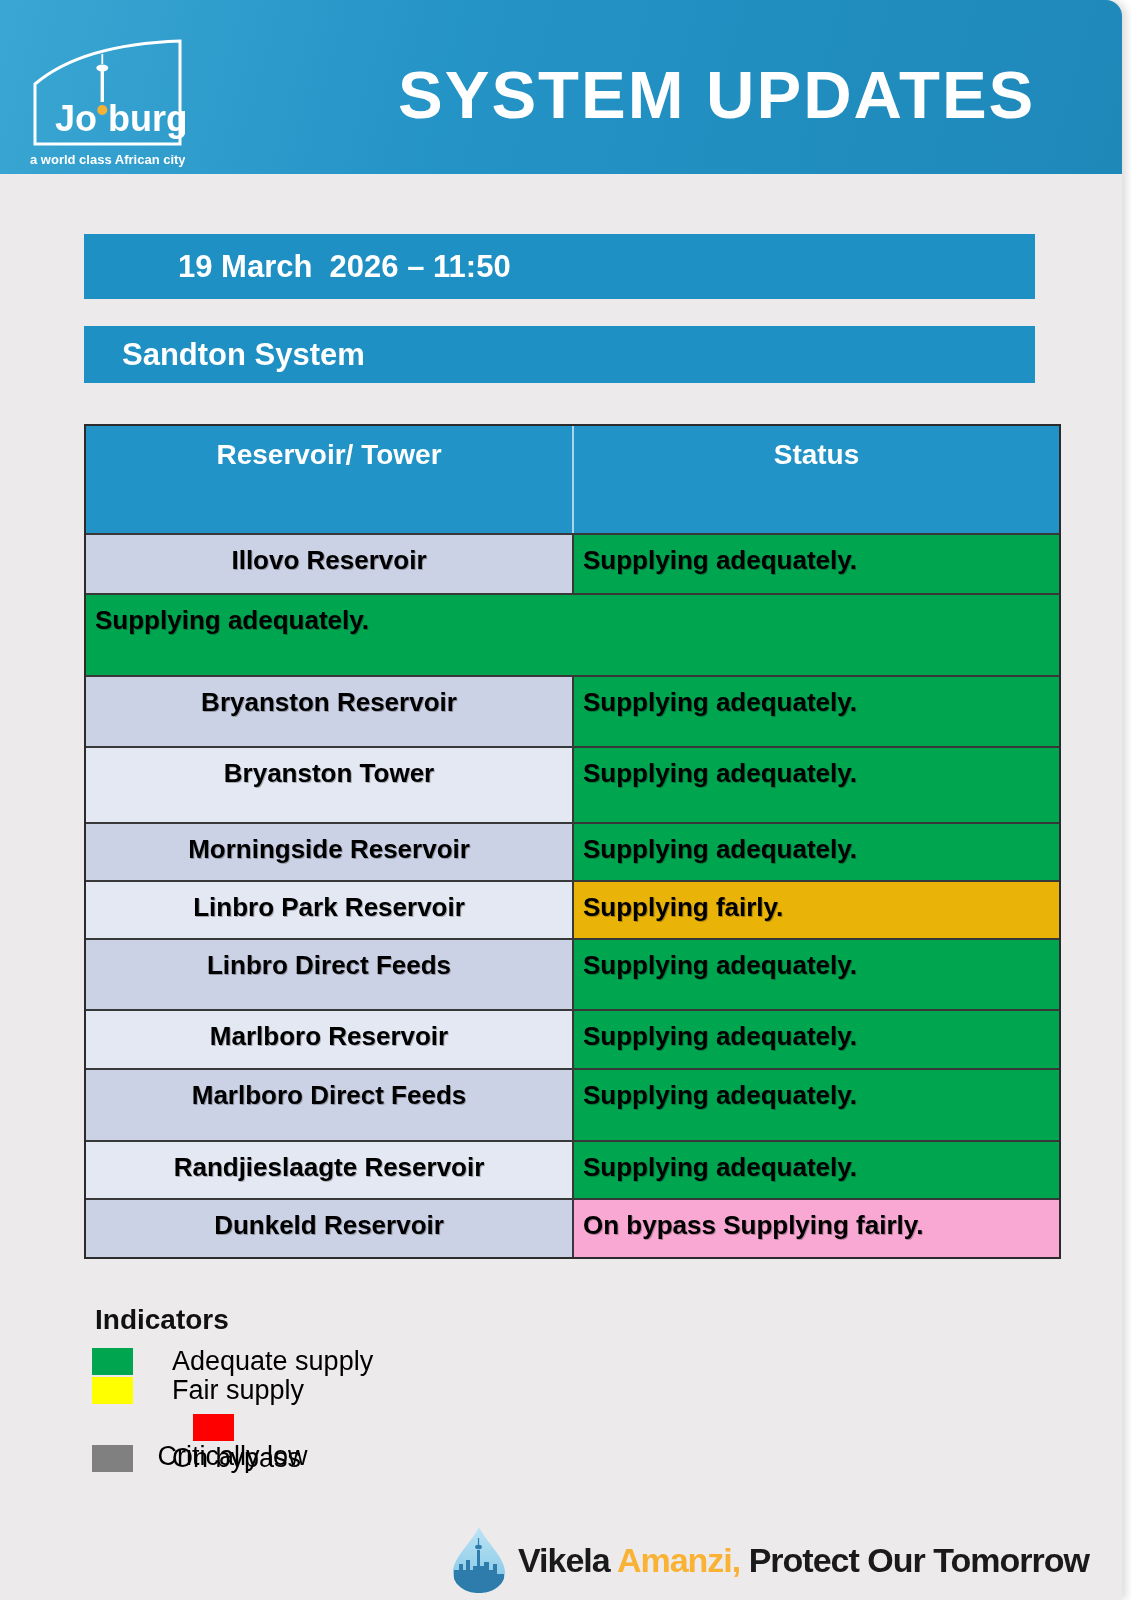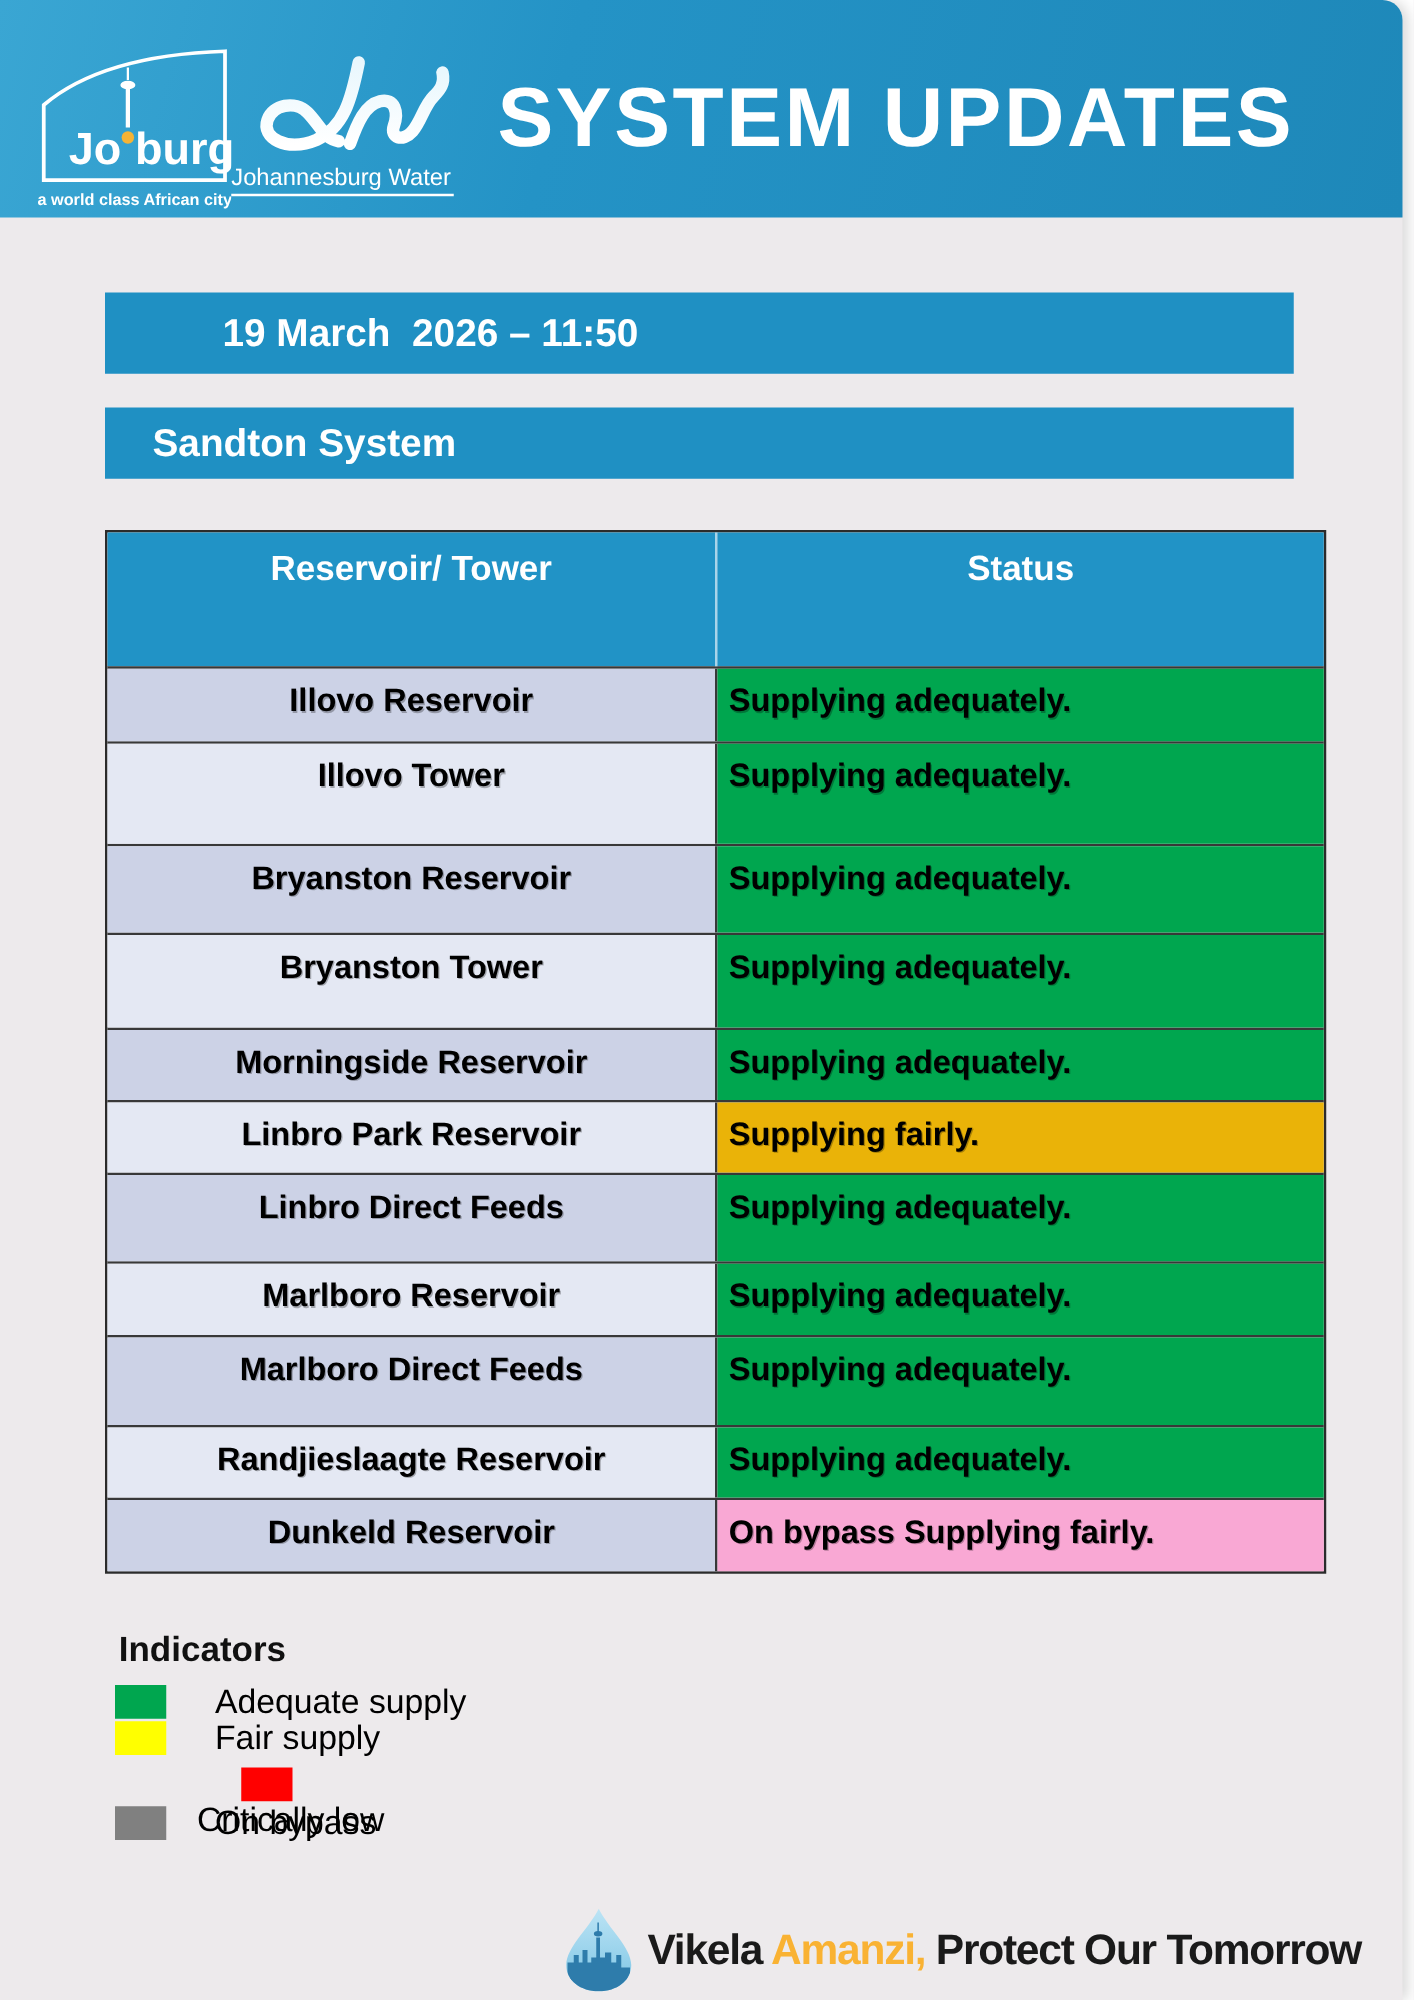--- a/index.html
+++ b/index.html
@@ -95,34 +95,20 @@
           <ellipse cx="72.3" cy="32" rx="6" ry="3.4"></ellipse>
           <rect x="70.6" y="30" width="3.4" height="36"></rect>
         </g>
         <circle cx="72.3" cy="74" r="5" fill="#F5B335"></circle>
         <text x="67" y="95" text-anchor="end" font-size="36" font-weight="bold" fill="#ffffff">Jo</text>
         <text x="78" y="95" text-anchor="start" font-size="36" font-weight="bold" fill="#ffffff">burg</text>
         <text x="0" y="128" font-size="13" font-weight="bold" fill="#ffffff">a world class African city</text>
       </svg>
     </div>
 
-    <div class="jw">
-      <svg viewBox="0 0 185 125" width="185" height="125">
-        <defs>
-          <linearGradient id="wave" x1="0" y1="0" x2="0" y2="1">
-            <stop offset="0" stop-color="#e9f7fd"></stop>
-            <stop offset="1" stop-color="#ffffff"></stop>
-          </linearGradient>
-        </defs>
-        <path d="M104,6 C98,36 92,58 70,68 C46,78 26,66 31,52 C35,40 53,36 63,46 C73,56 76,67 88,69" fill="none" stroke="url(#wave)" stroke-width="10" stroke-linecap="round"></path>
-        <path d="M97,71 C103,54 109,40 121,37 C133,34 136,46 132,57 C129,66 139,70 147,61 C154,53 156,41 164,33 C169,28 173,23 171,14" fill="none" stroke="url(#wave)" stroke-width="10" stroke-linecap="round"></path>
-        <text x="2" y="104" font-size="19" fill="#ffffff">Johannesburg Water</text>
-        <line x1="2" y1="112" x2="180" y2="112" stroke="#ffffff" stroke-width="2"></line>
-      </svg>
-    </div>
 
     <h1 class="page-title">SYSTEM UPDATES</h1>
   </header>
 
   <div class="banner banner-date">
     <span>19 March  2026 – 11:50</span>
   </div>
 
   <div class="banner banner-system">
     <span>Sandton System</span>
@@ -132,21 +118,20 @@
     <div class="thead">
       <div class="th th-name">Reservoir/ Tower</div>
       <div class="th th-status">Status</div>
     </div>
     <div class="tbody">
         <div class="trow dark">
     <div class="cell cell-name">Illovo Reservoir</div>
     <div class="cell cell-status" style="background: rgb(0, 166, 79);">Supplying adequately.</div>
   </div>
         <div class="trow light">
-    <div class="cell cell-name">Illovo Tower</div>
     <div class="cell cell-status" style="background: rgb(0, 166, 79);">Supplying adequately.</div>
   </div>
         <div class="trow dark">
     <div class="cell cell-name">Bryanston Reservoir</div>
     <div class="cell cell-status" style="background: rgb(0, 166, 79);">Supplying adequately.</div>
   </div>
         <div class="trow light">
     <div class="cell cell-name">Bryanston Tower</div>
     <div class="cell cell-status" style="background: rgb(0, 166, 79);">Supplying adequately.</div>
   </div>

